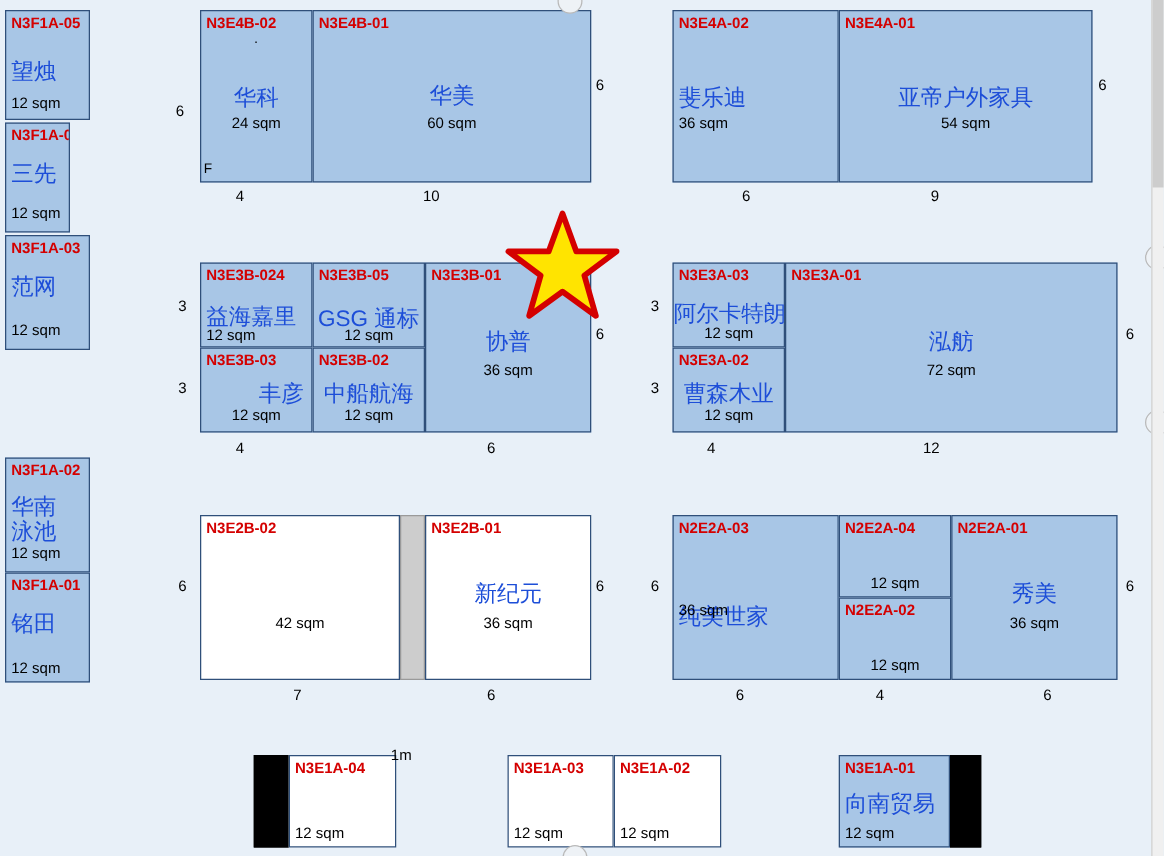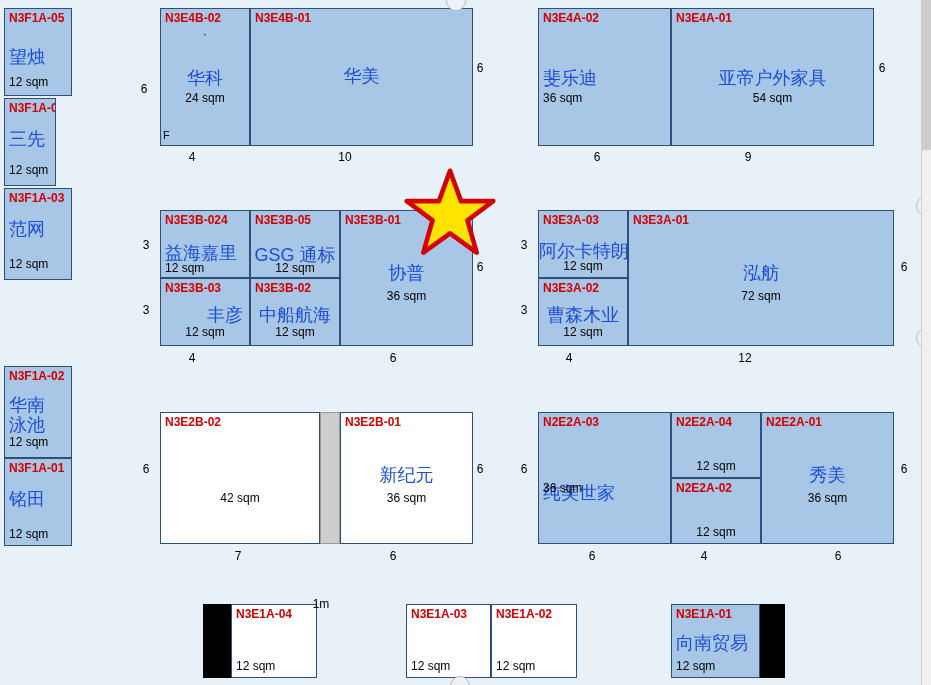--- a/index.html
+++ b/index.html
@@ -113,20 +113,21 @@
       <div class="sqm left" style="top: 68px;">12 sqm</div>
     </div>
     <div class="booth" style="left: 160px; top: 8px; width: 90px; height: 138px;">
       <div class="code">N3E4B-02</div>
       <div class="name" style="top: 57px;">华科</div>
       <div class="sqm center" style="top: 82px;">24 sqm</div>
     </div>
     <div class="booth" style="left: 250px; top: 8px; width: 223px; height: 138px;">
       <div class="code">N3E4B-01</div>
       <div class="name" style="top: 55px;">华美</div>
+      <div class="sqm center" style="top: 82px;">60 sqm</div>
     </div>
     <div class="booth" style="left: 538px; top: 8px; width: 133px; height: 138px;">
       <div class="code">N3E4A-02</div>
       <div class="name" style="top: 57px; text-align: left; padding-left: 4px; box-sizing: border-box;">斐乐迪</div>
       <div class="sqm left" style="top: 82px;">36 sqm</div>
     </div>
     <div class="booth" style="left: 671px; top: 8px; width: 203px; height: 138px;">
       <div class="code">N3E4A-01</div>
       <div class="name" style="top: 57px;">亚帝户外家具</div>
       <div class="sqm center" style="top: 82px;">54 sqm</div>

